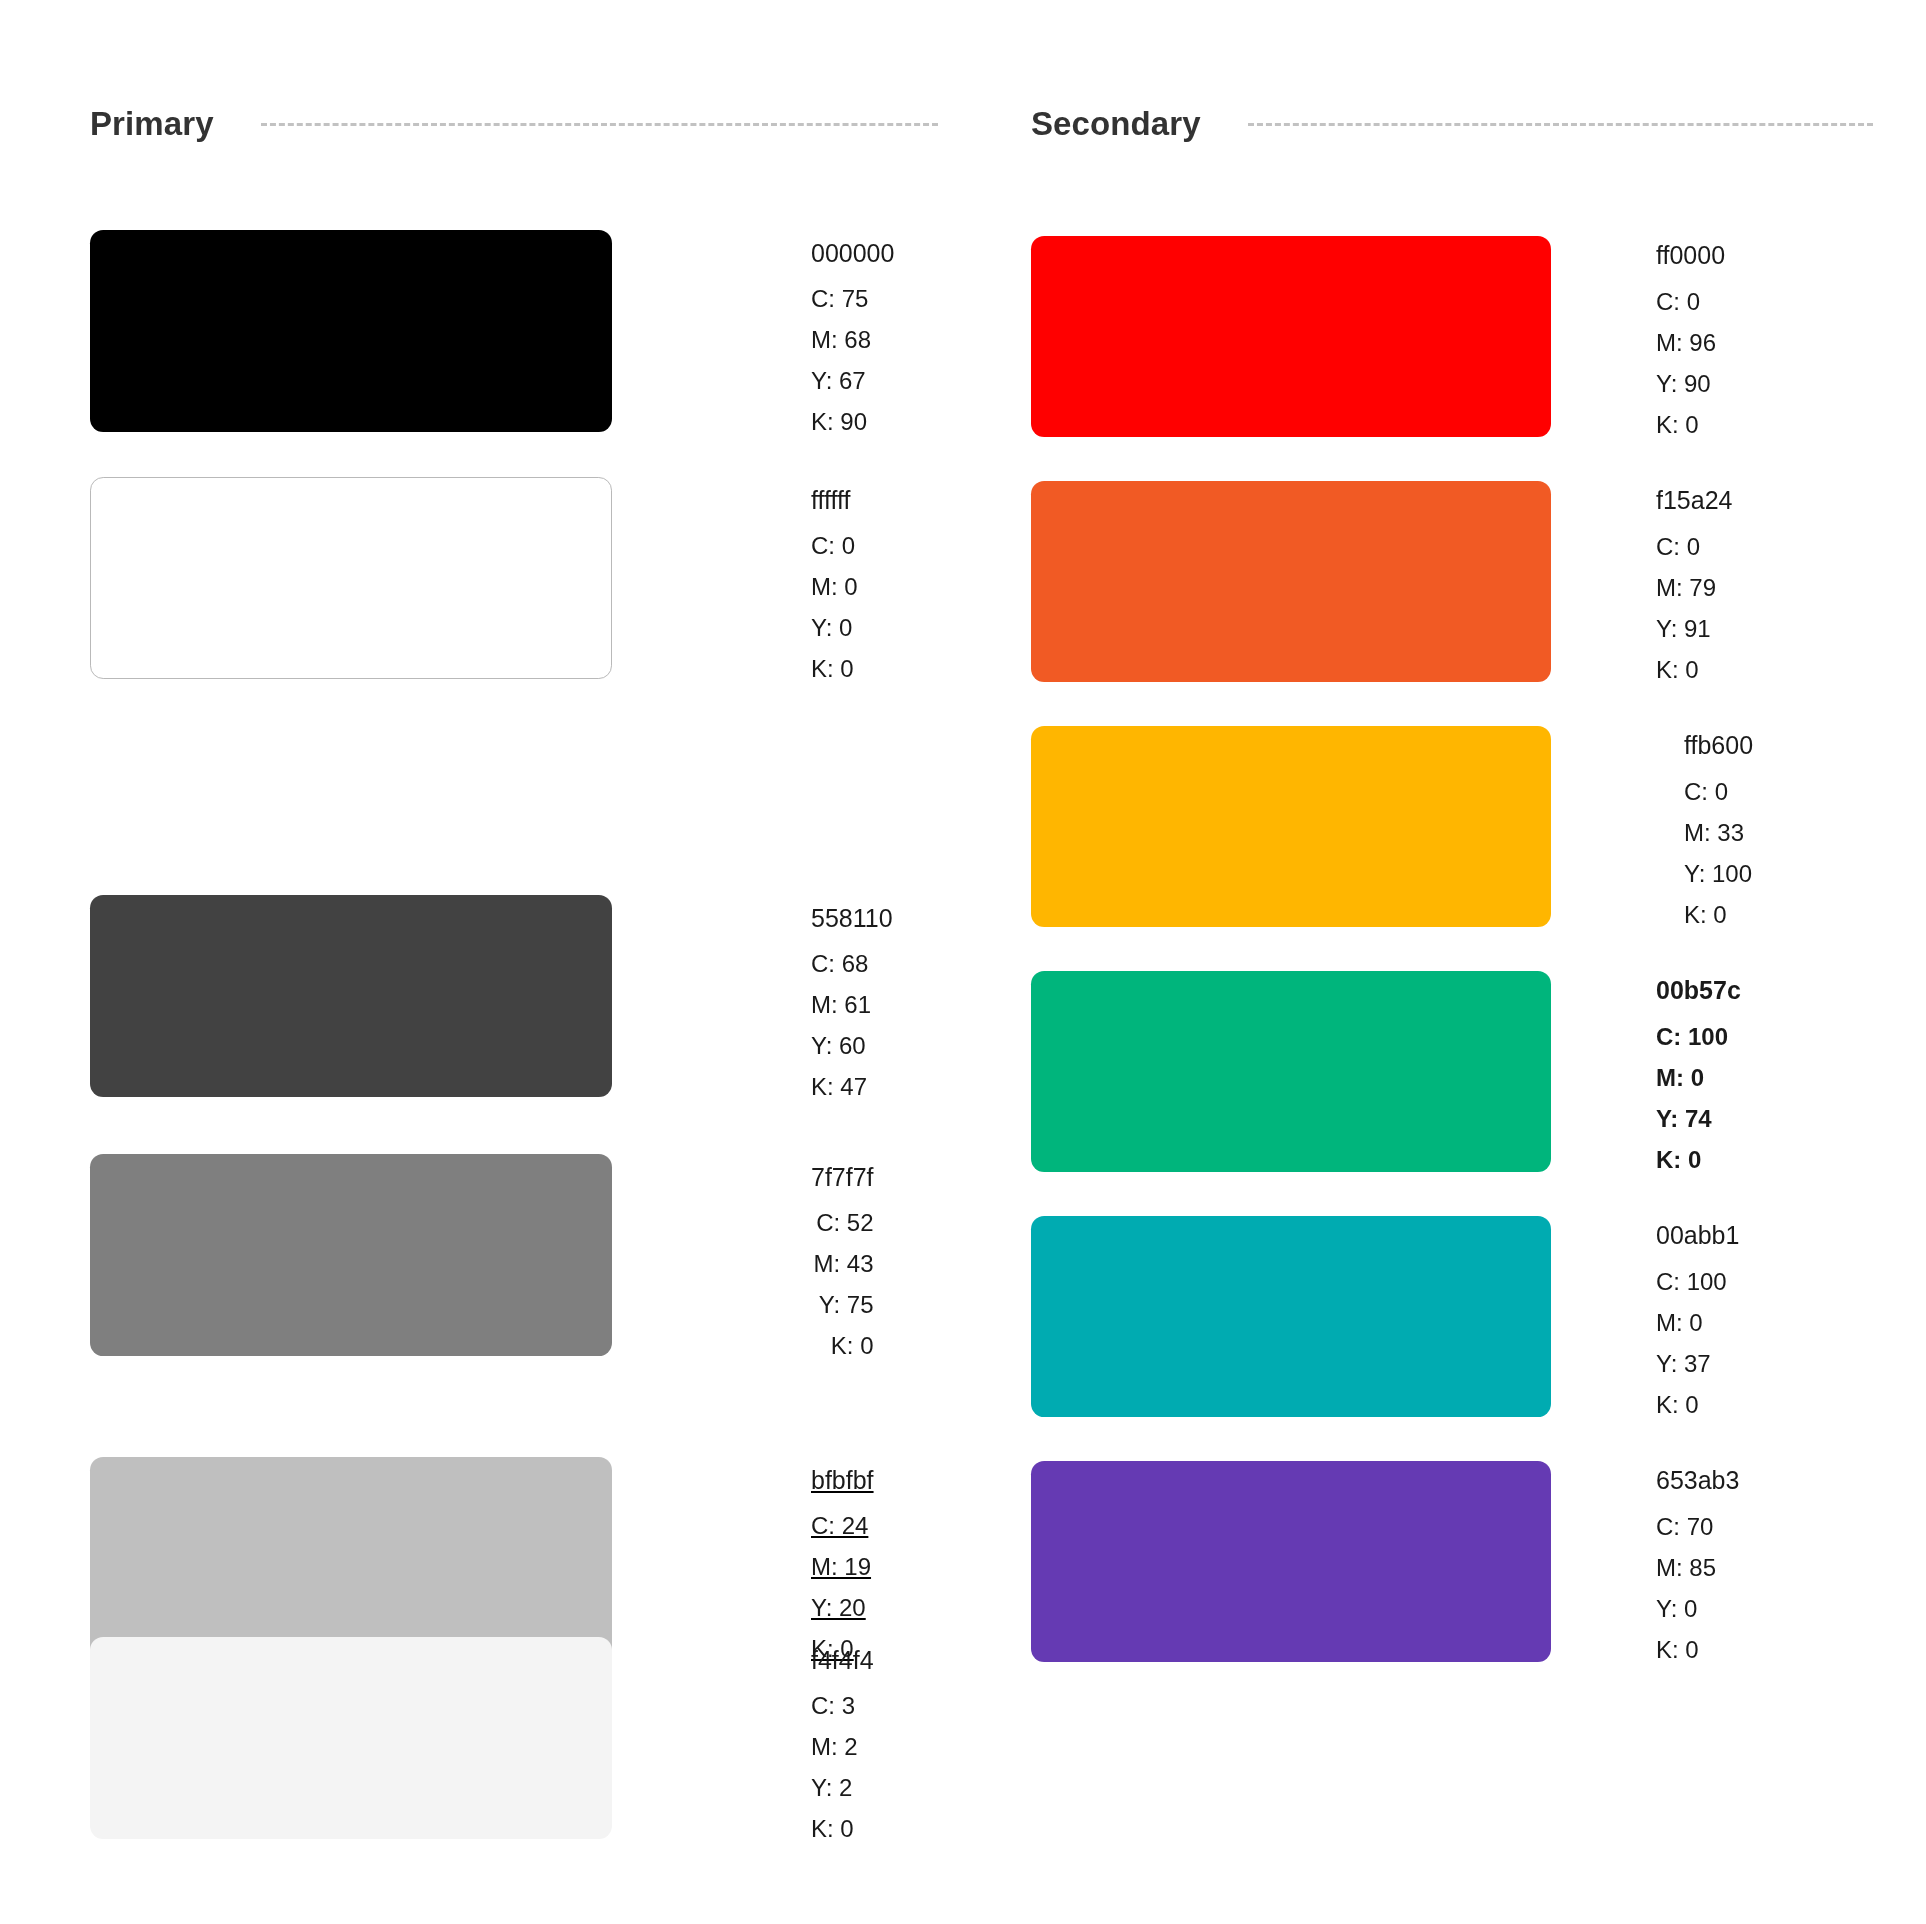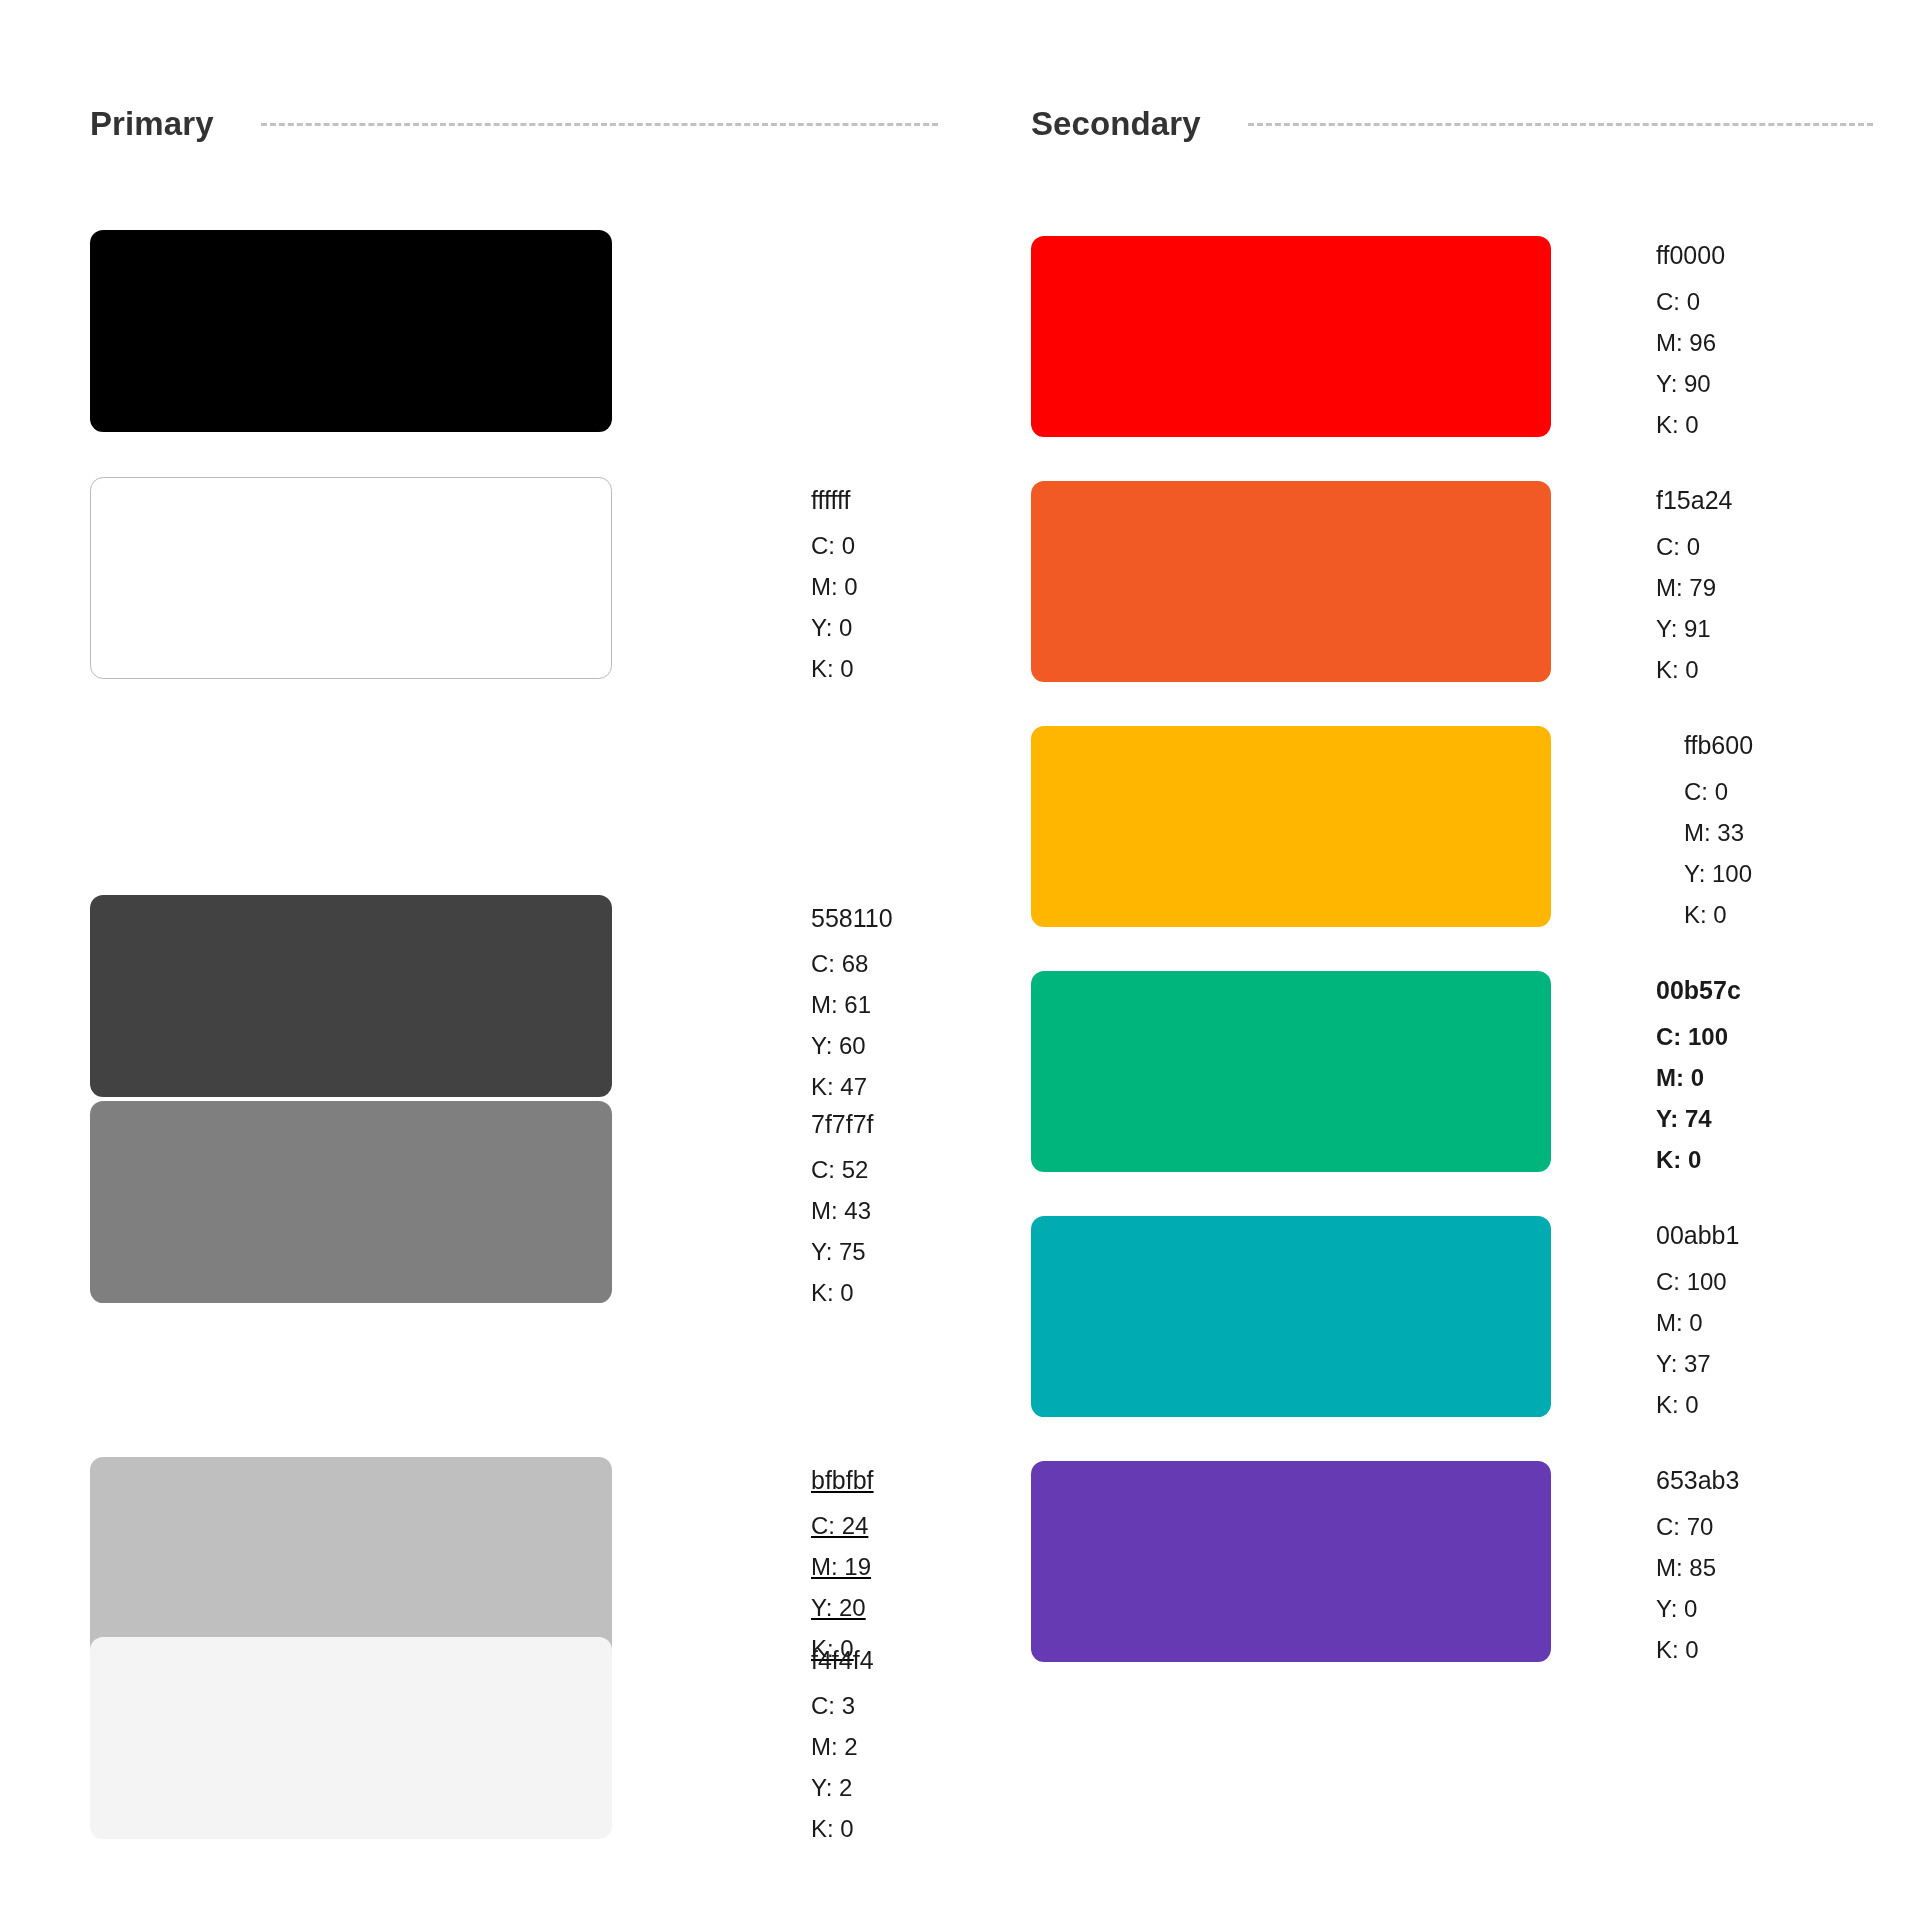--- a/index.html
+++ b/index.html
@@ -87,20 +87,27 @@
 
 <div id="page">
 
   <div class="section-header" style="left:90px; top:103px; width:848px;">
     <span class="section-title">Primary</span>
     <span class="section-rule"></span>
   </div>
 
   <div class="swatch-row col-left" style="top:230px;">
     <div class="swatch" style="width:522px; height:202px; background:#000000;"></div>
+    <div class="swatch-info" style="margin-left:199px; padding-top:10.8px;">
+      <div class="swatch-hex">000000</div>
+      <div class="cmyk-line">C: 75</div>
+      <div class="cmyk-line">M: 68</div>
+      <div class="cmyk-line">Y: 67</div>
+      <div class="cmyk-line">K: 90</div>
+    </div>
   </div>
 
   <div class="swatch-row col-left" style="top:477px;">
     <div class="swatch bordered" style="width:522px; height:202px; background:#ffffff;"></div>
     <div class="swatch-info" style="margin-left:199px; padding-top:10.8px;">
       <div class="swatch-hex">ffffff</div>
       <div class="cmyk-line">C: 0</div>
       <div class="cmyk-line">M: 0</div>
       <div class="cmyk-line">Y: 0</div>
       <div class="cmyk-line">K: 0</div>
@@ -112,21 +119,21 @@
     <div class="swatch" style="width:522px; height:202px; background:#424242;"></div>
     <div class="swatch-info" style="margin-left:199px; padding-top:10.8px;">
       <div class="swatch-hex">558110</div>
       <div class="cmyk-line">C: 68</div>
       <div class="cmyk-line">M: 61</div>
       <div class="cmyk-line">Y: 60</div>
       <div class="cmyk-line">K: 47</div>
     </div>
   </div>
 
-  <div class="swatch-row col-left" style="top:1101px;">
+  <div class="swatch-row col-left" style="top:1154px;text-align:right;">
     <div class="swatch" style="width:522px; height:202px; background:#7f7f7f;"></div>
     <div class="swatch-info" style="margin-left:199px; padding-top:10.8px;">
       <div class="swatch-hex">7f7f7f</div>
       <div class="cmyk-line">C: 52</div>
       <div class="cmyk-line">M: 43</div>
       <div class="cmyk-line">Y: 75</div>
       <div class="cmyk-line">K: 0</div>
     </div>
   </div>
 

